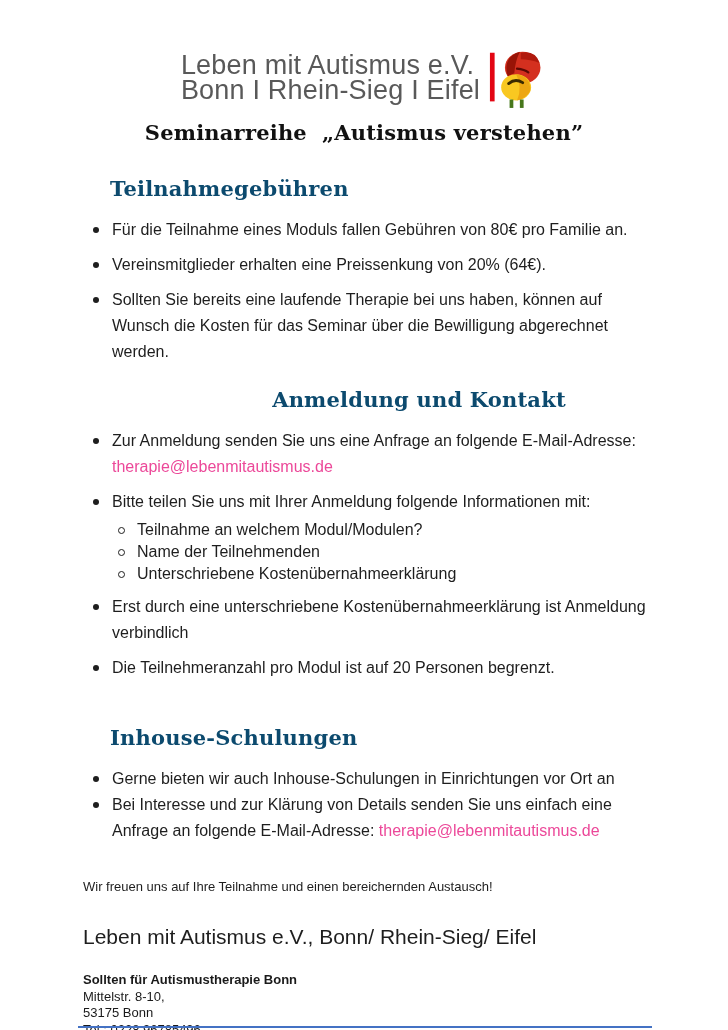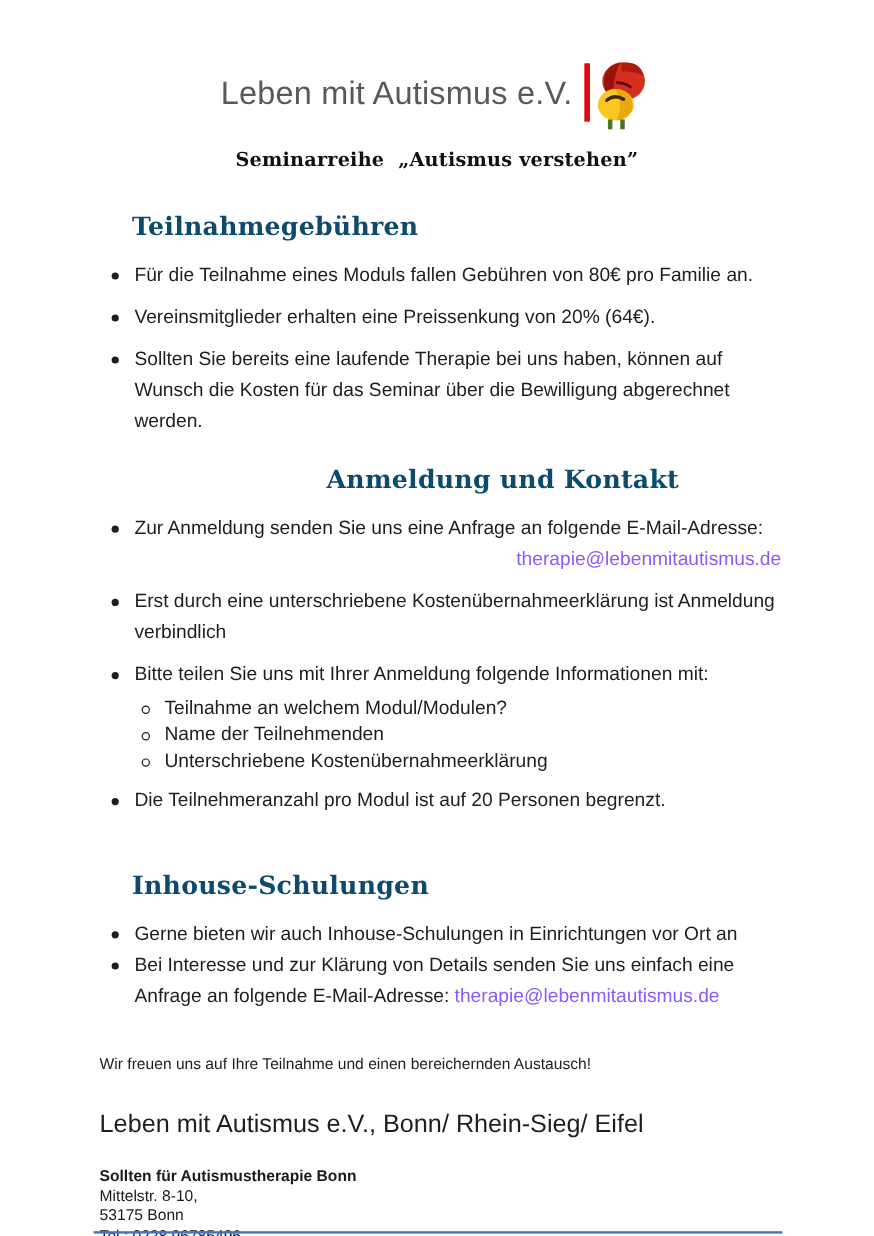--- a/index.html
+++ b/index.html
@@ -11,21 +11,21 @@
   }
   .page{position:absolute;inset:0;}
 
   
   .logo-row{display:flex;justify-content:center;align-items:center;gap:9px;padding-top:48px;}
   .logo-text{color:#595959;font-size:27px;line-height:25px;letter-spacing:.2px;}
   .logo-mark{width:58px;height:60px;flex:0 0 auto;}
 
   .doc-title{
     margin-top:12px;text-align:center;
-    font-family:"DejaVu Serif",serif;font-weight:700;font-size:16px;color:#111;
+    font-family:"DejaVu Serif",serif;font-weight:700;font-size:21px;color:#111;
     white-space:pre-wrap;letter-spacing:.2px;
   }
 
   
   h2{
     font-family:"DejaVu Serif",serif;font-weight:700;font-size:21px;color:#0c4a6e;
     margin:0 0 0 110px;letter-spacing:.2px;line-height:26px;
   }
   .h2-1{margin-top:30px;}
   .h2-2{margin-top:22px;text-align:center;}
@@ -37,40 +37,41 @@
   .dot{
     position:absolute;left:2px;top:10px;width:6px;height:6px;border-radius:50%;
     background:#1e1e1e;
   }
   ul.subs{list-style:none;margin:4px 0 6px 4px;padding:0;}
   ul.subs > li{position:relative;padding-left:21px;line-height:22px;margin:0;}
   .circle{
     position:absolute;left:2px;top:8px;width:5px;height:5px;border-radius:50%;
     border:1.3px solid #1e1e1e;background:transparent;
   }
-  a.email{color:#8b5cf6;text-decoration:none;text-align:right;}
+  a.email{color:#ec4899;text-decoration:none;}
   a.block{display:block;}
 
   
   .closing{margin:30px 0 0 83px;font-size:13px;}
   .org-line{margin:24px 0 0 83px;font-size:21px;}
 
   
   .footer{margin:22px 0 0 83px;font-size:13px;line-height:16.5px;color:#1a1a1a;}
   .footer .f-bold{font-weight:700;}
   .footer-rule{position:absolute;left:78px;right:76px;bottom:2px;height:2px;background:#4472c4;}
 </style>
 </head>
 <body>
 
 <div class="page">
 
   <div class="logo-row">
     <div class="logo-text">
       <div>Leben mit Autismus e.V.</div>
+      <div>Bonn I Rhein-Sieg I Eifel</div>
     </div>
     <svg class="logo-mark" viewBox="0 0 62 64" aria-hidden="true">
       <rect x="1" y="5" width="5" height="52" fill="#e30613"></rect>
       <ellipse cx="36" cy="21" rx="19" ry="17" fill="#d4301f"></ellipse>
       <path d="M20,30 Q14,10 33,4 Q28,14 27,27 Z" fill="#981407"></path>
       <path d="M34,5 Q50,2 54,16 Q44,12 34,12 Z" fill="#b01a0d"></path>
       <path d="M30,22 q8,1 12,4" stroke="#5c0a04" stroke-width="2.5" fill="none" stroke-linecap="round"></path>
       <ellipse cx="29" cy="42" rx="16" ry="14" fill="#f9c821"></ellipse>
       <path d="M29,28 Q45,30 44,46 Q40,54 30,56 Q36,42 29,28 Z" fill="#eda712"></path>
       <path d="M21,38 q7,-6 15,-1" stroke="#3a2a00" stroke-width="3" fill="none" stroke-linecap="round"></path>
@@ -86,29 +87,29 @@
     <li><span class="dot"></span><span>Für die Teilnahme eines Moduls fallen Gebühren von 80€ pro Familie an.</span></li>
     <li><span class="dot"></span><span>Vereinsmitglieder erhalten eine Preissenkung von 20% (64€).</span></li>
     <li><span class="dot"></span><span>Sollten Sie bereits eine laufende Therapie bei uns haben, können auf Wunsch die Kosten für das Seminar über die Bewilligung abgerechnet werden.</span></li>
   </ul>
 
   <h2 class="h2-2">Anmeldung und Kontakt</h2>
   <ul class="bullets">
     <li>
       <span class="dot"></span><span>Zur Anmeldung senden Sie uns eine Anfrage an folgende E-Mail-Adresse:</span><a class="email block" href="#">therapie@lebenmitautismus.de</a>
     </li>
-    <li><span class="dot"></span><span>Erst durch eine unterschriebene Kostenübernahmeerklärung ist Anmeldung verbindlich</span></li>
     <li>
       <span class="dot"></span><span>Bitte teilen Sie uns mit Ihrer Anmeldung folgende Informationen mit:</span>
       <ul class="subs">
         <li><span class="circle"></span><span>Teilnahme an welchem Modul/Modulen?</span></li>
         <li><span class="circle"></span><span>Name der Teilnehmenden</span></li>
         <li><span class="circle"></span><span>Unterschriebene Kostenübernahmeerklärung</span></li>
       </ul>
     </li>
+    <li><span class="dot"></span><span>Erst durch eine unterschriebene Kostenübernahmeerklärung ist Anmeldung verbindlich</span></li>
     <li><span class="dot"></span><span>Die Teilnehmeranzahl pro Modul ist auf 20 Personen begrenzt.</span></li>
   </ul>
 
   <h2 class="h2-3">Inhouse-Schulungen</h2>
   <ul class="bullets">
     <li style="margin-bottom:0"><span class="dot"></span><span>Gerne bieten wir auch Inhouse-Schulungen in Einrichtungen vor Ort an</span></li>
     <li><span class="dot"></span><span>Bei Interesse und zur Klärung von Details senden Sie uns einfach eine Anfrage an folgende E-Mail-Adresse: </span><a class="email" href="#">therapie@lebenmitautismus.de</a></li>
   </ul>
 
   <p class="closing">Wir freuen uns auf Ihre Teilnahme und einen bereichernden Austausch!</p>

